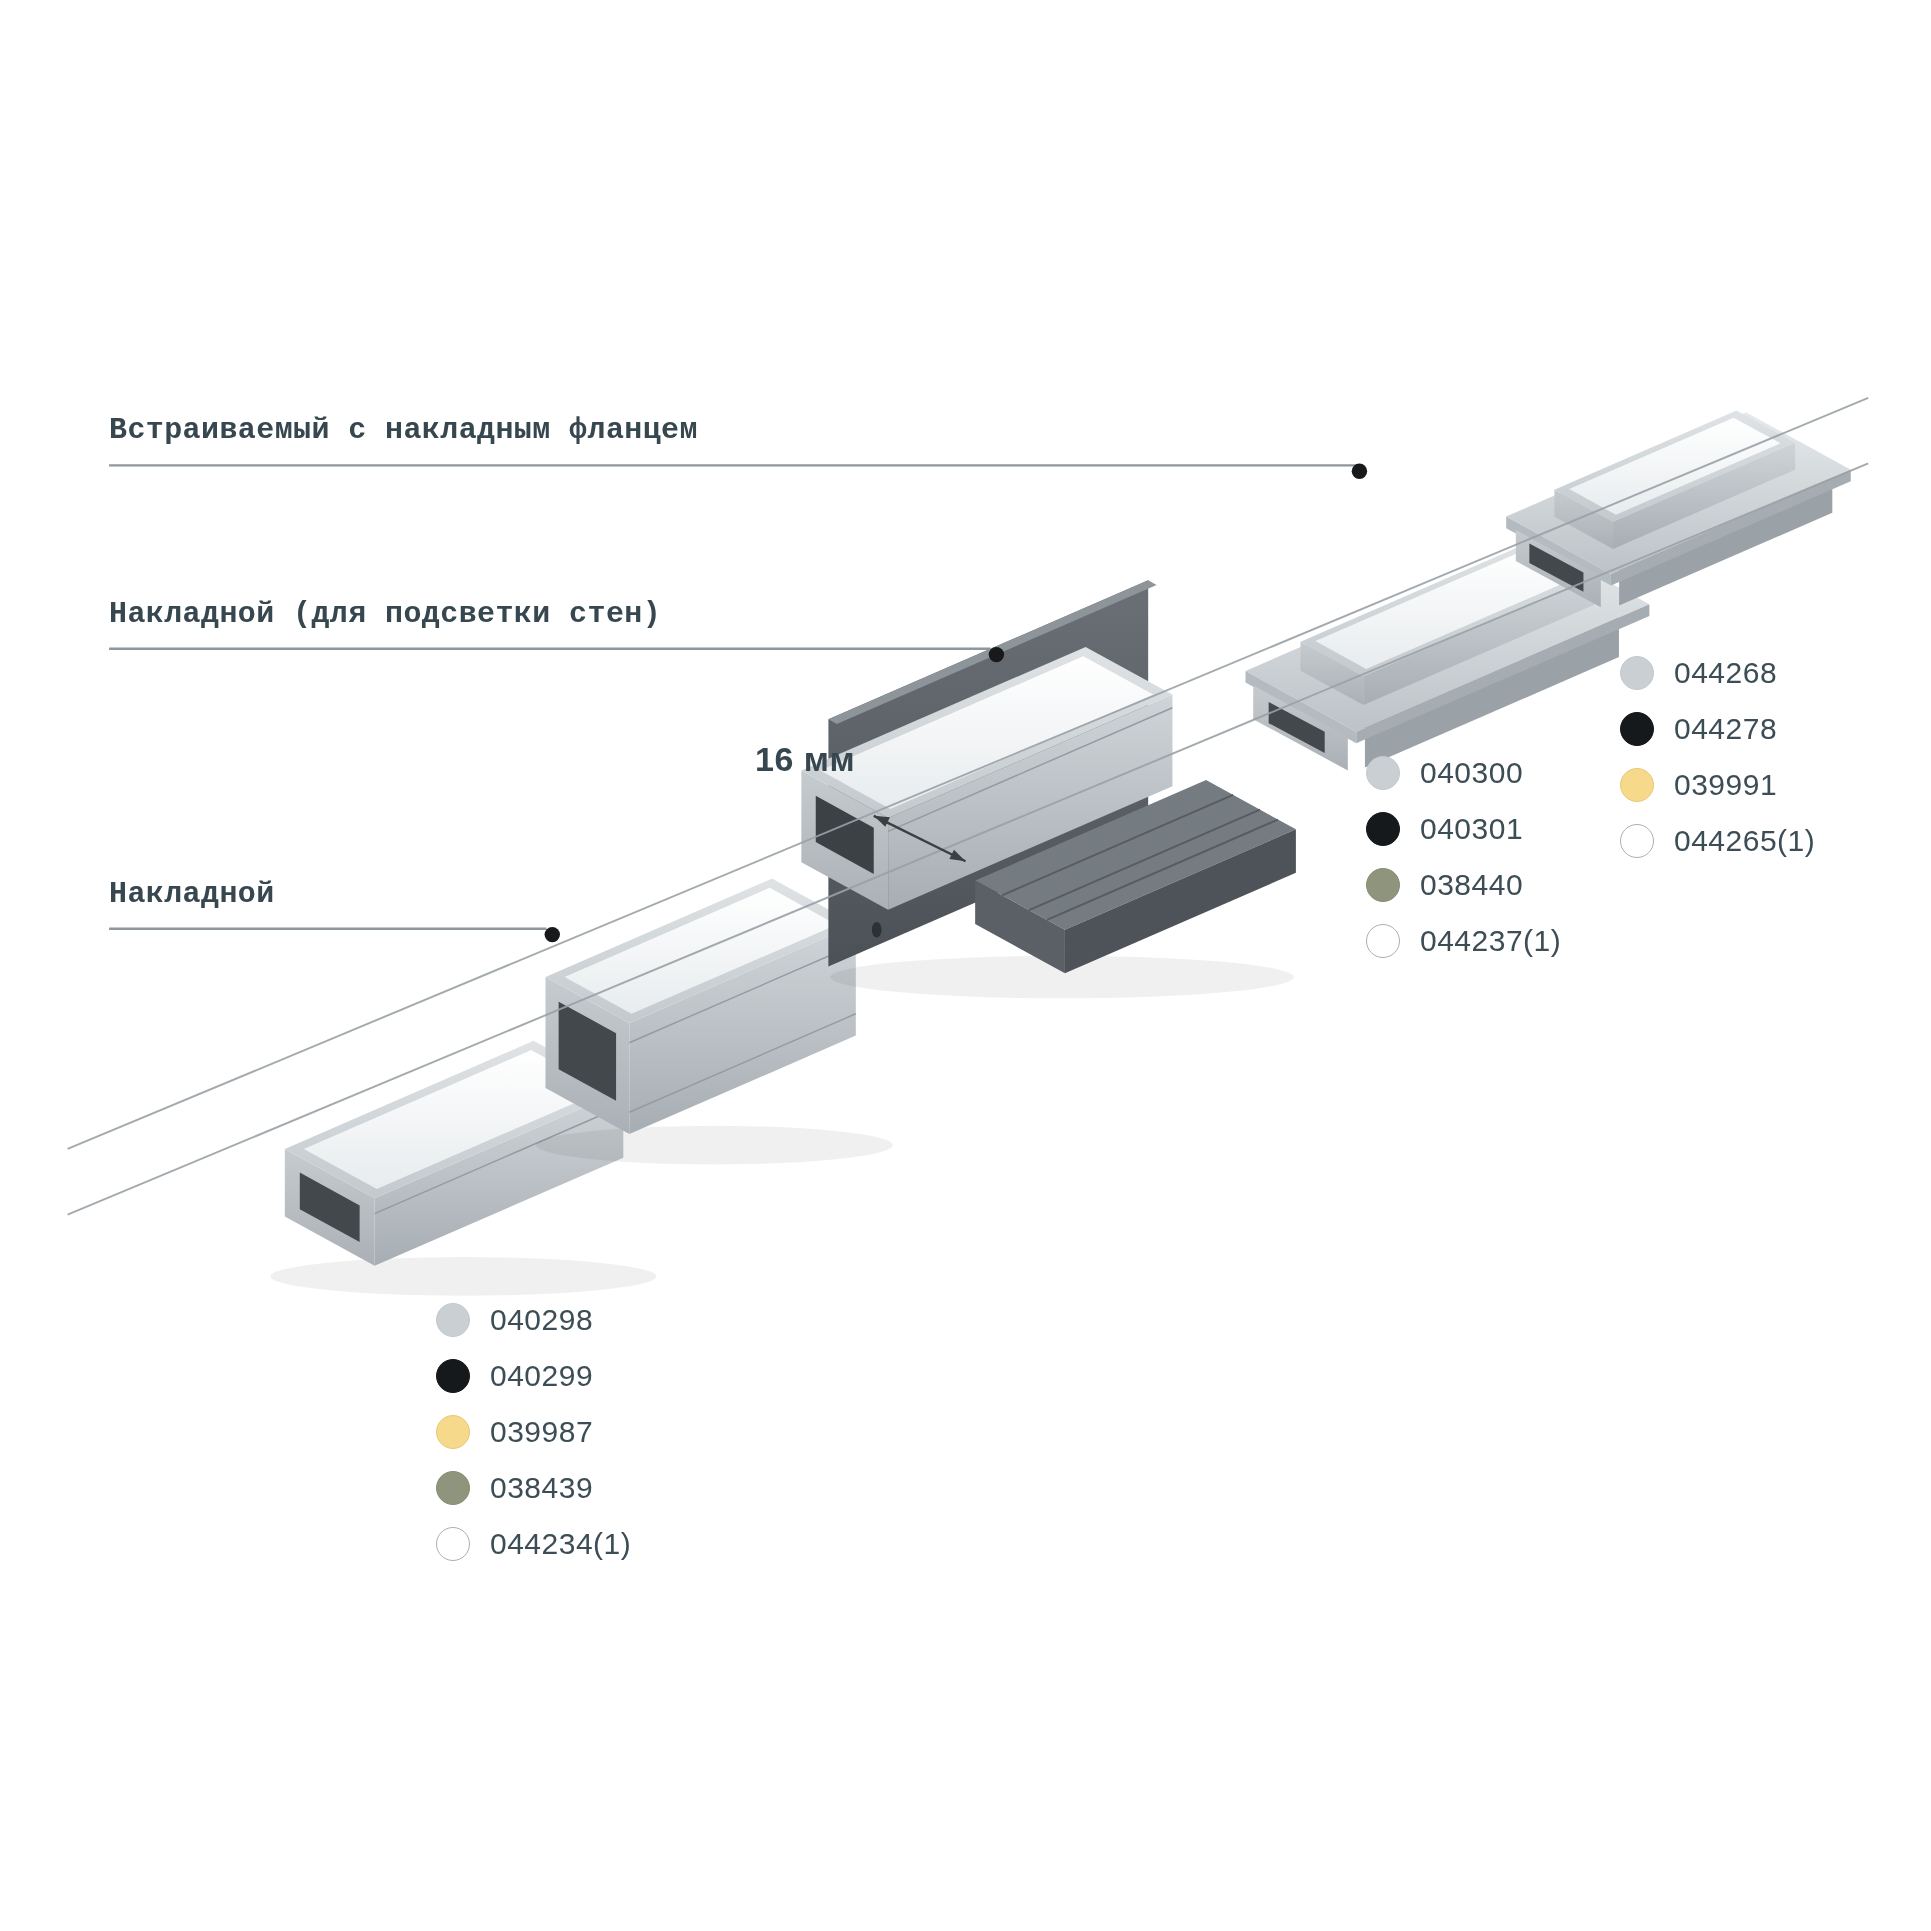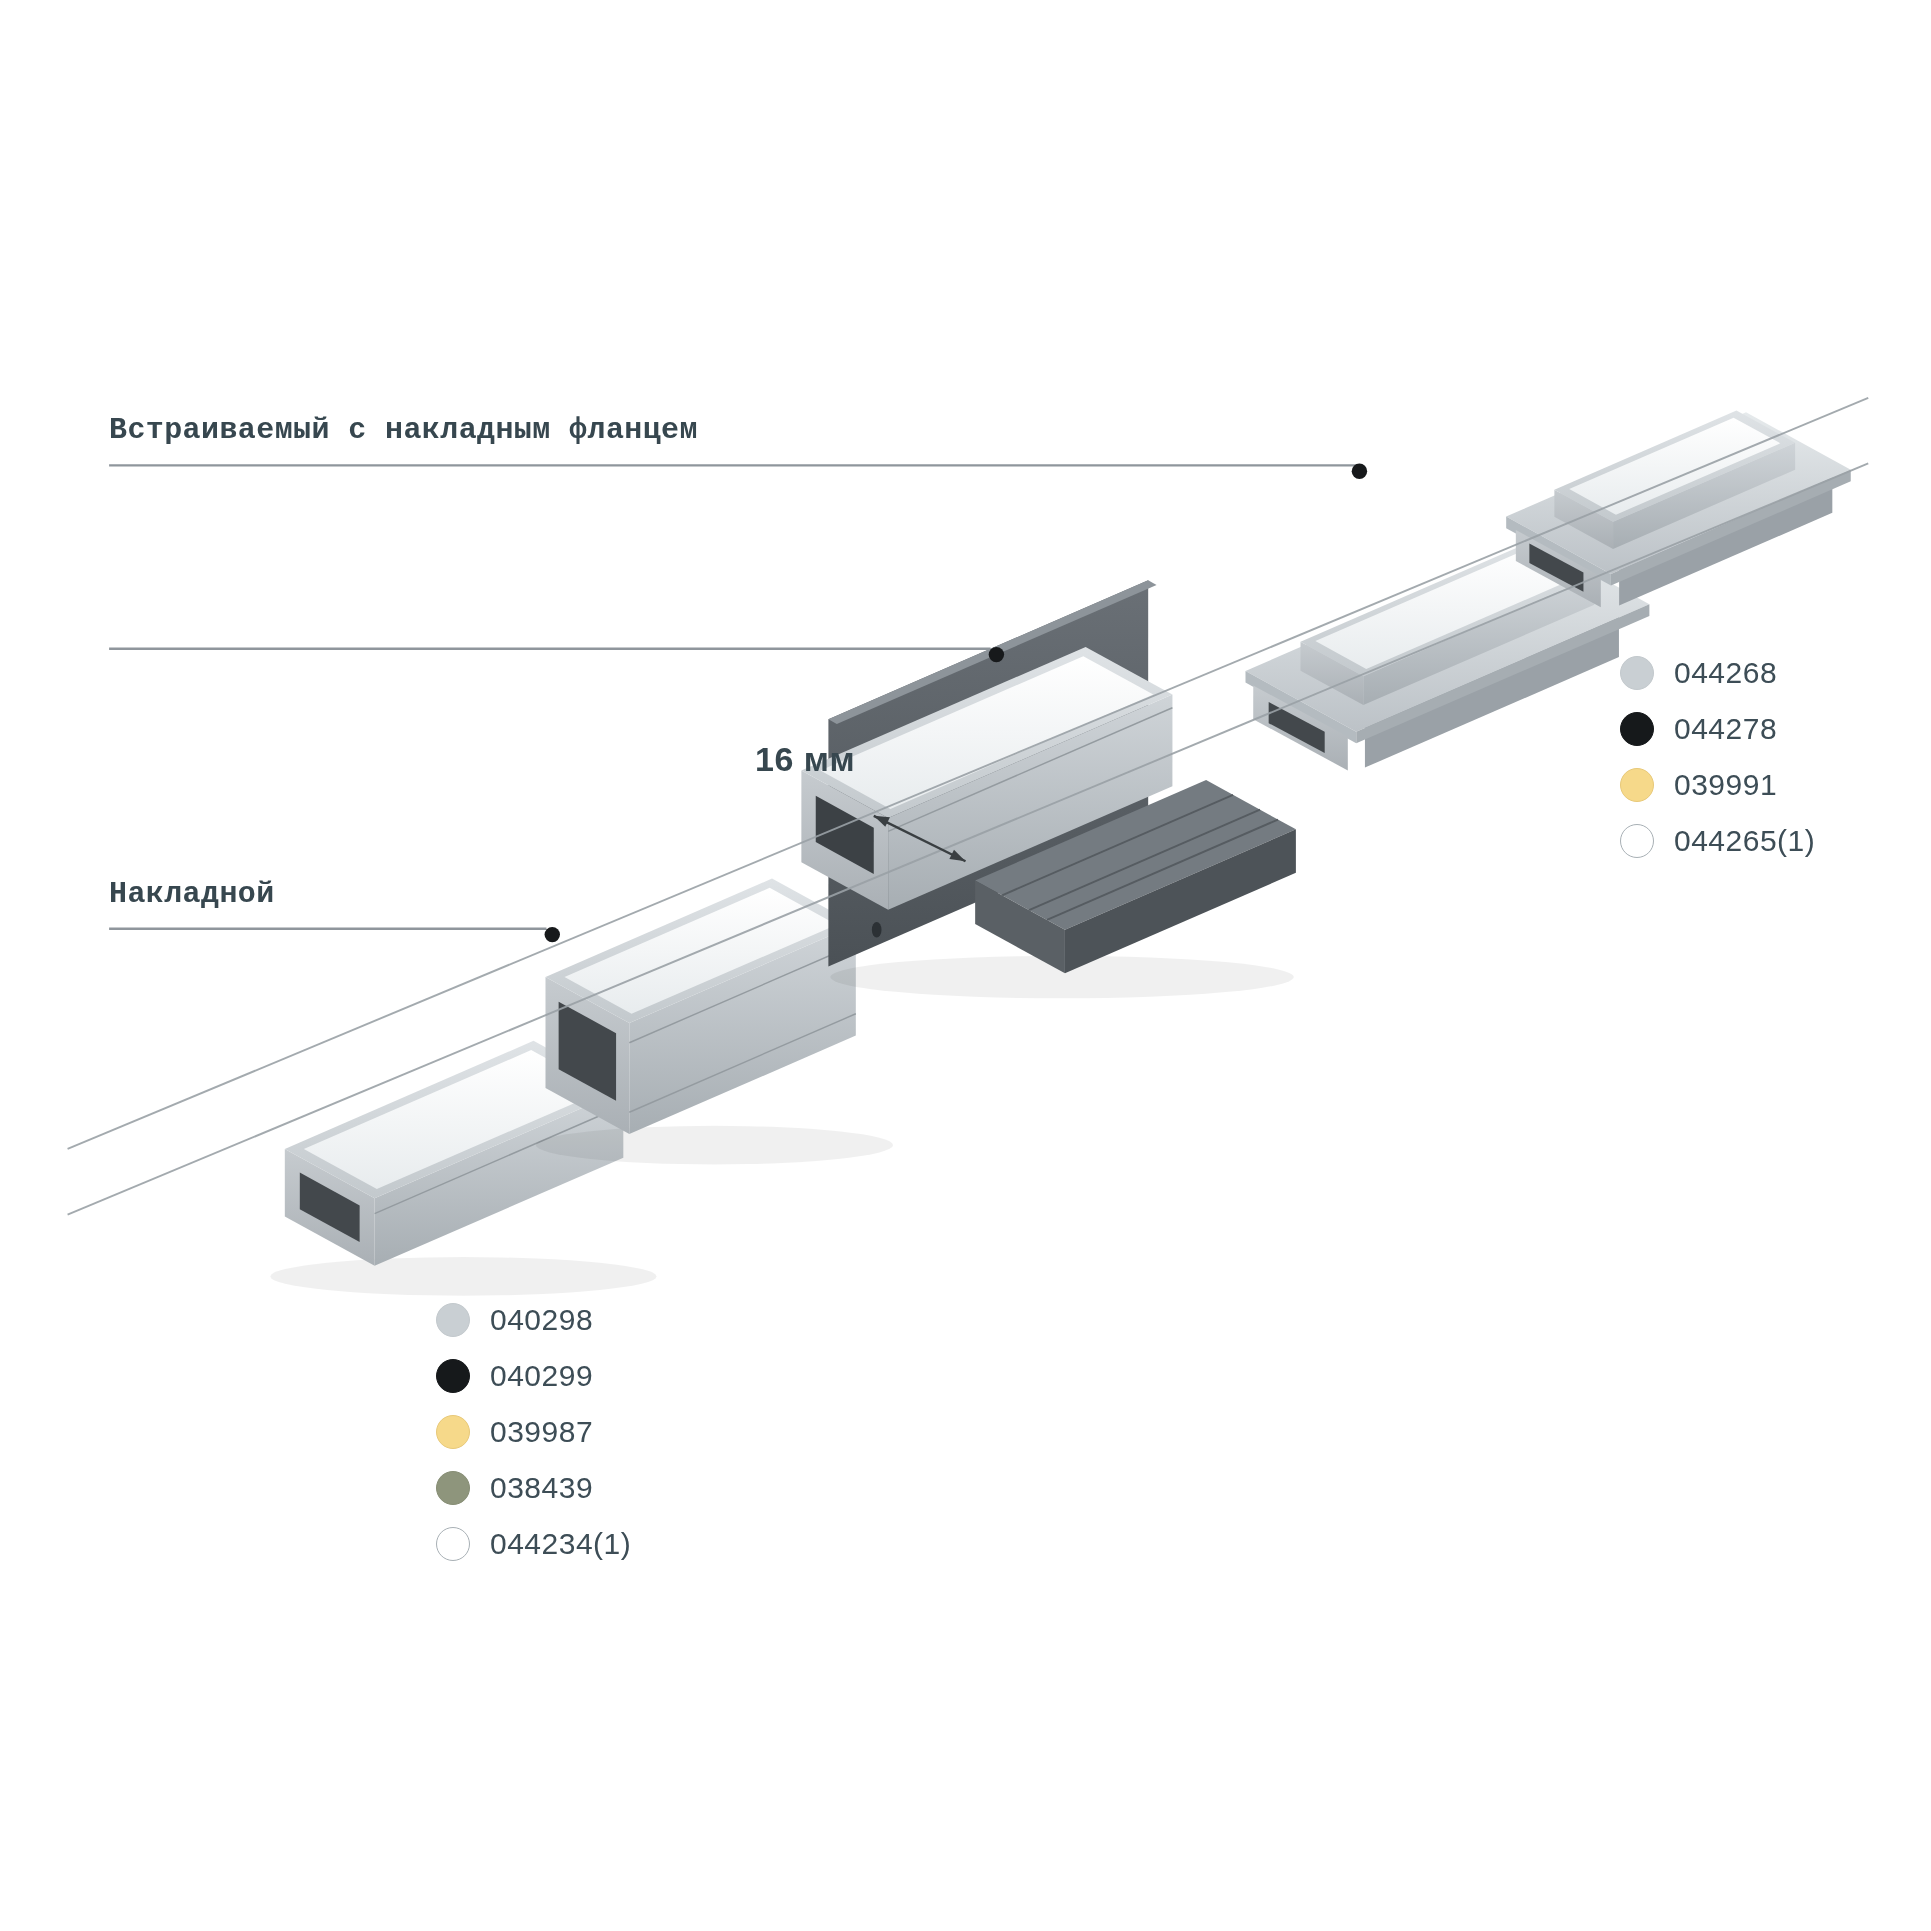--- a/index.html
+++ b/index.html
@@ -190,20 +190,21 @@
     </g>
 
     <g>
       <line x1="905" y1="845" x2="1000" y2="892" stroke="#3a3f42" stroke-width="2.5"></line>
       <polygon points="905,845 916.9,856.2 921.7,846.4" fill="#3a3f42"></polygon>
       <polygon points="1000,892 983.3,889.8 988.1,880" fill="#3a3f42"></polygon>
     </g>
   </svg>
 
   <div class="callout-label" style="left:109px; top:413px;">Встраиваемый с накладным фланцем</div>
+  <div class="callout-label" style="left:109px; top:597px;">Накладной (для подсветки стен)</div>
   <div class="callout-label" style="left:109px; top:877px;">Накладной</div>
 
   <div class="dim-label" style="left:755px; top:740px;">16 мм</div>
 
   <div class="legend" style="left:436px; top:1292px;">
     <div class="legend-row">
       <span class="dot" style="background: rgb(201, 207, 211); border-color: rgb(195, 201, 205);"></span>
       <span class="code">040298</span>
     </div>
     <div class="legend-row">
@@ -219,20 +220,38 @@
       <span class="code">038439</span>
     </div>
     <div class="legend-row">
       <span class="dot" style="background: rgb(255, 255, 255); border-color: rgb(168, 176, 181);"></span>
       <span class="code">044234(1)</span>
     </div>
   </div>
 
 
 
+  <div class="legend" style="left:1366px; top:745px;">
+    <div class="legend-row">
+      <span class="dot" style="background: rgb(201, 207, 211); border-color: rgb(195, 201, 205);"></span>
+      <span class="code">040300</span>
+    </div>
+    <div class="legend-row">
+      <span class="dot" style="background: rgb(22, 25, 27); border-color: rgb(22, 25, 27);"></span>
+      <span class="code">040301</span>
+    </div>
+    <div class="legend-row">
+      <span class="dot" style="background: rgb(142, 149, 124); border-color: rgb(135, 142, 117);"></span>
+      <span class="code">038440</span>
+    </div>
+    <div class="legend-row">
+      <span class="dot" style="background: rgb(255, 255, 255); border-color: rgb(168, 176, 181);"></span>
+      <span class="code">044237(1)</span>
+    </div>
+  </div>
 
   <div class="legend" style="left:1620px; top:645px;">
     <div class="legend-row">
       <span class="dot" style="background: rgb(201, 207, 211); border-color: rgb(195, 201, 205);"></span>
       <span class="code">044268</span>
     </div>
     <div class="legend-row">
       <span class="dot" style="background: rgb(22, 25, 27); border-color: rgb(22, 25, 27);"></span>
       <span class="code">044278</span>
     </div>

